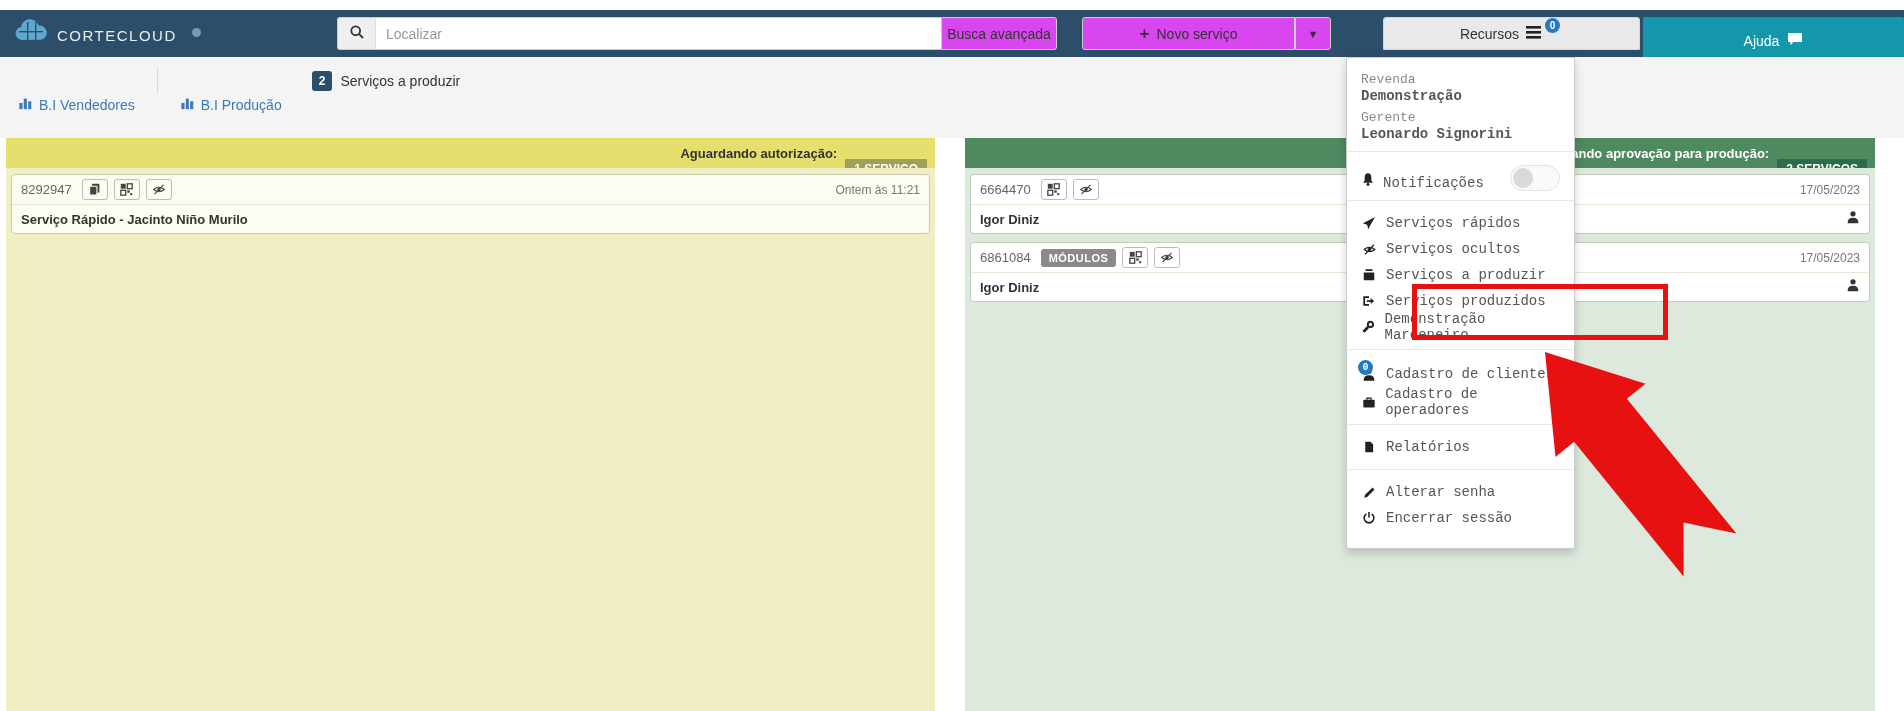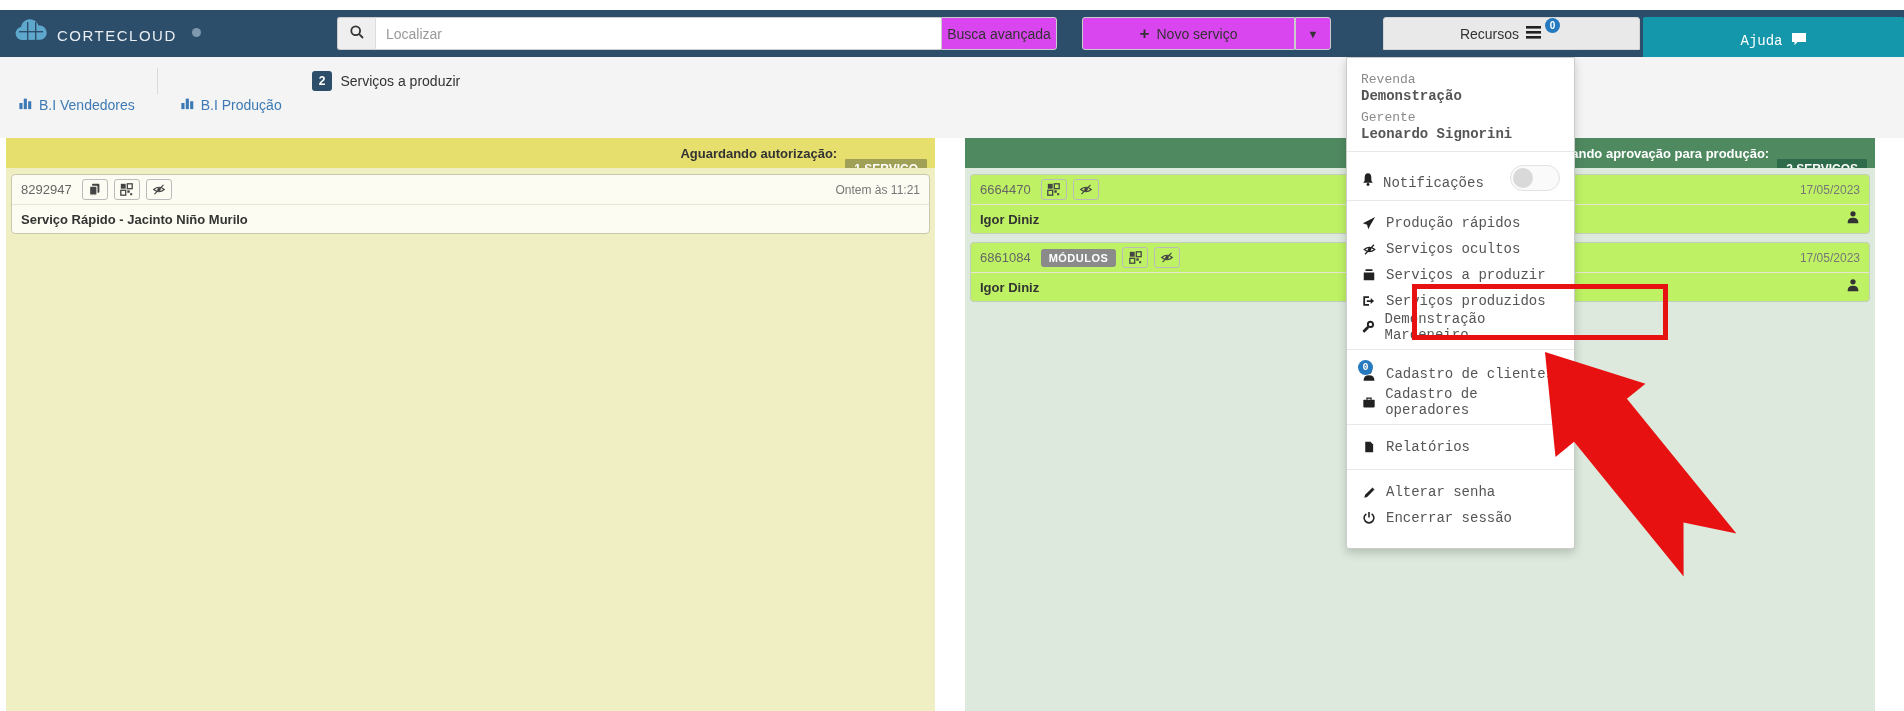--- a/index.html
+++ b/index.html
@@ -31,21 +31,21 @@
   .caret-btn { width:36px; border-left:1px solid #ccc; border-radius:0 3px 3px 0; color:#333; font-size:11px; }
   .recursos-btn { position:absolute; left:1383px; top:7px; width:257px; height:33px;
                   background:#e9e9e9; border:1px solid #d5d5d5; border-radius:3px 3px 0 0;
                   display:flex; align-items:center; justify-content:center; gap:7px;
                   font-size:14px; color:#333; cursor:pointer; }
   .res-badge { position:relative; top:-8px; left:-3px; background:#2579be; color:#fff;
                font-size:10px; font-weight:bold; border-radius:50%; width:15px; height:15px;
                display:inline-flex; align-items:center; justify-content:center; }
   .ajuda-btn { position:absolute; left:1643px; top:7px; width:261px; height:48px;
                background:#1496ab; color:#fff; font-size:14px; display:flex; align-items:center;
-               justify-content:center; gap:8px; cursor:pointer; border-radius:2px;font-family:Liberation Mono, monospace; }
+               justify-content:center; gap:8px; cursor:pointer; border-radius:2px; }
 
   
   .toolbar { position:absolute; left:0; top:57px; width:1904px; height:81px; background:#f4f4f4; }
   .toolbar-inner { display:flex; align-items:center; height:47px; padding-left:18px; }
   .bi-link { display:flex; align-items:center; gap:6px; color:#3d7ab5; font-size:14px; cursor:pointer;margin-top:48px; }
   .tb-sep { width:1px; height:26px; background:#d9d9d9; margin:0 22px; }
   .sap { display:flex; align-items:center; gap:8px; margin-left:30px; }
   .sap-badge { background:#2d4e6b; color:#fff; font-size:12px; font-weight:bold;
                border-radius:3px; padding:3px 7px; }
   .sap-label { color:#333; font-size:14px; }
@@ -57,21 +57,21 @@
   .panel-header { height:30px; display:flex; align-items:center; justify-content:flex-end;
                   gap:8px; padding-right:8px; font-size:13px; font-weight:bold; white-space:nowrap; overflow:hidden; }
   .ph-yellow { background:#e6df6e; color:#333; }
   .ph-green { background:#4f8960; color:#fff; }
   .ph-badge { font-size:12px; font-weight:bold; border-radius:1px; padding:3px 9px;margin-top:32px; }
   .phb-yellow { background:#a0a156; color:#fff; }
   .phb-green { background:#2d6b4a; color:#fff; }
 
   .card { margin:6px 5px 8px 5px; background:#fcfcf2; border:1px solid #c9c9b2;
           border-radius:4px; cursor:pointer; }
-  .panel-green .card { background:#bef264; border-color:#c2cdbc; }
+  .panel-green .card { background:#ffffff; border-color:#c2cdbc; }
   .card-row1 { display:flex; align-items:center; height:30px; padding:0 9px;
                border-bottom:1px solid #e6e6d5; gap:6px; }
   .card-id { color:#666; font-size:13px; margin-right:4px; }
   .icon-btn { width:26px; height:21px; border:1px solid #bbb; border-radius:3px; background:transparent;
               display:flex; align-items:center; justify-content:center; color:#444; cursor:pointer; }
   .card-right { margin-left:auto; color:#777; font-size:12px; }
   .card-row2 { display:flex; align-items:center; height:28px; padding:0 9px; }
   .card-title { color:#333; font-size:13px; font-weight:bold; }
   .row2-right { margin-left:auto; color:#333; }
   .tag-badge { background:#8a8a8a; color:#fff; font-size:11px; font-weight:bold;
@@ -328,21 +328,21 @@
     </div>
 
     <hr class="menu-hr">
 
     <div class="mi">
       <span class="micon">
         <svg width="14" height="14" viewBox="0 0 16 16" fill="#222">
           <path d="M15 1 L1 8.3 L5.8 9.9 L7.2 15 L9.3 10.9 L15 1 Z"></path>
         </svg>
       </span>
-      <span>Produção rápidos</span>
+      <span>Serviços rápidos</span>
     </div>
     <div class="mi">
       <span class="micon">
         <svg width="15" height="13" viewBox="0 0 16 16">
           <path d="M1.5 8 Q8 2.5 14.5 8 Q8 13.5 1.5 8 Z" fill="none" stroke="#222" stroke-width="1.5"></path>
           <circle cx="8" cy="8" r="2.1" fill="#222"></circle>
           <line x1="2.5" y1="13.8" x2="13.5" y2="2.2" stroke="#222" stroke-width="1.5"></line>
         </svg>
       </span>
       <span>Serviços ocultos</span>

